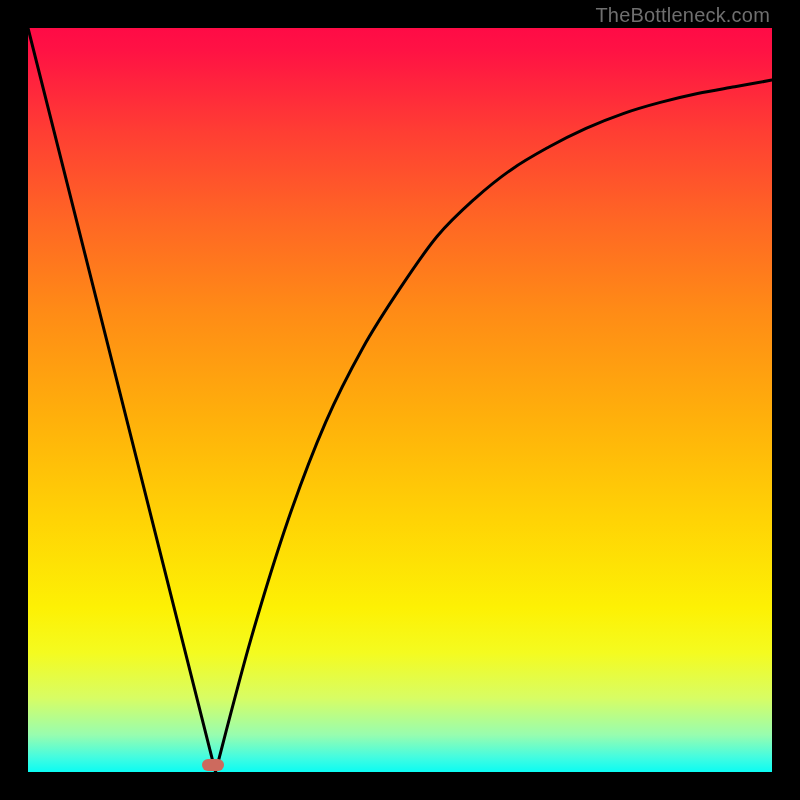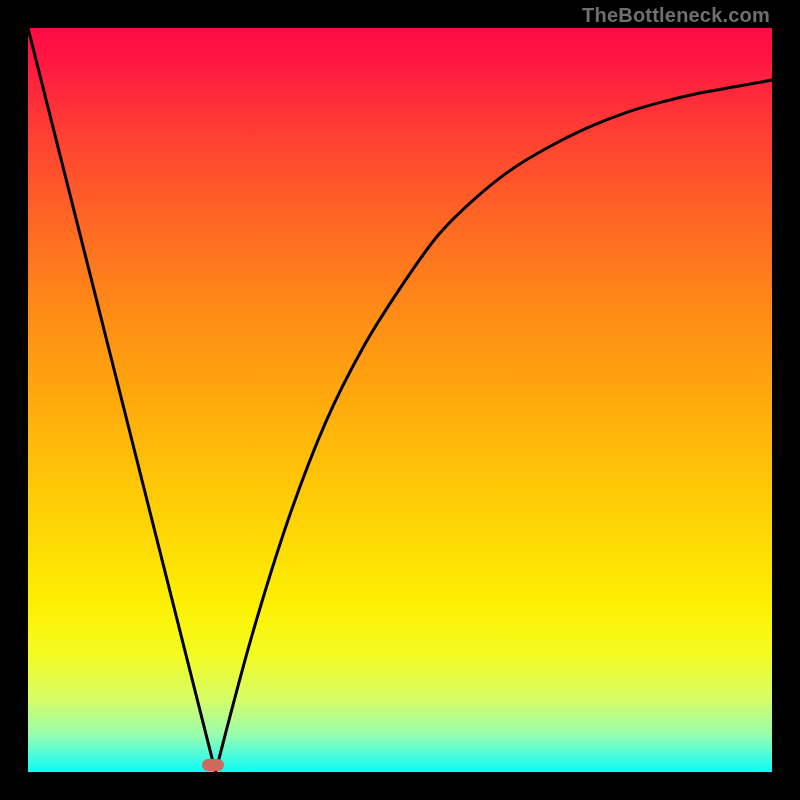--- a/index.html
+++ b/index.html
@@ -33,21 +33,21 @@
       #0bfcf3 100%
     );
   }
   .watermark {
     position: absolute;
     top: 4px;
     right: 30px;
     color: #6f6f6f;
     font-size: 20px;
     letter-spacing: 0.2px;
-    font-weight: 700;
+    font-weight: 400;
   }
   svg.curve {
     position: absolute;
     left: 0;
     top: 0;
     width: 744px;
     height: 744px;
   }
   .marker {
     position: absolute;

